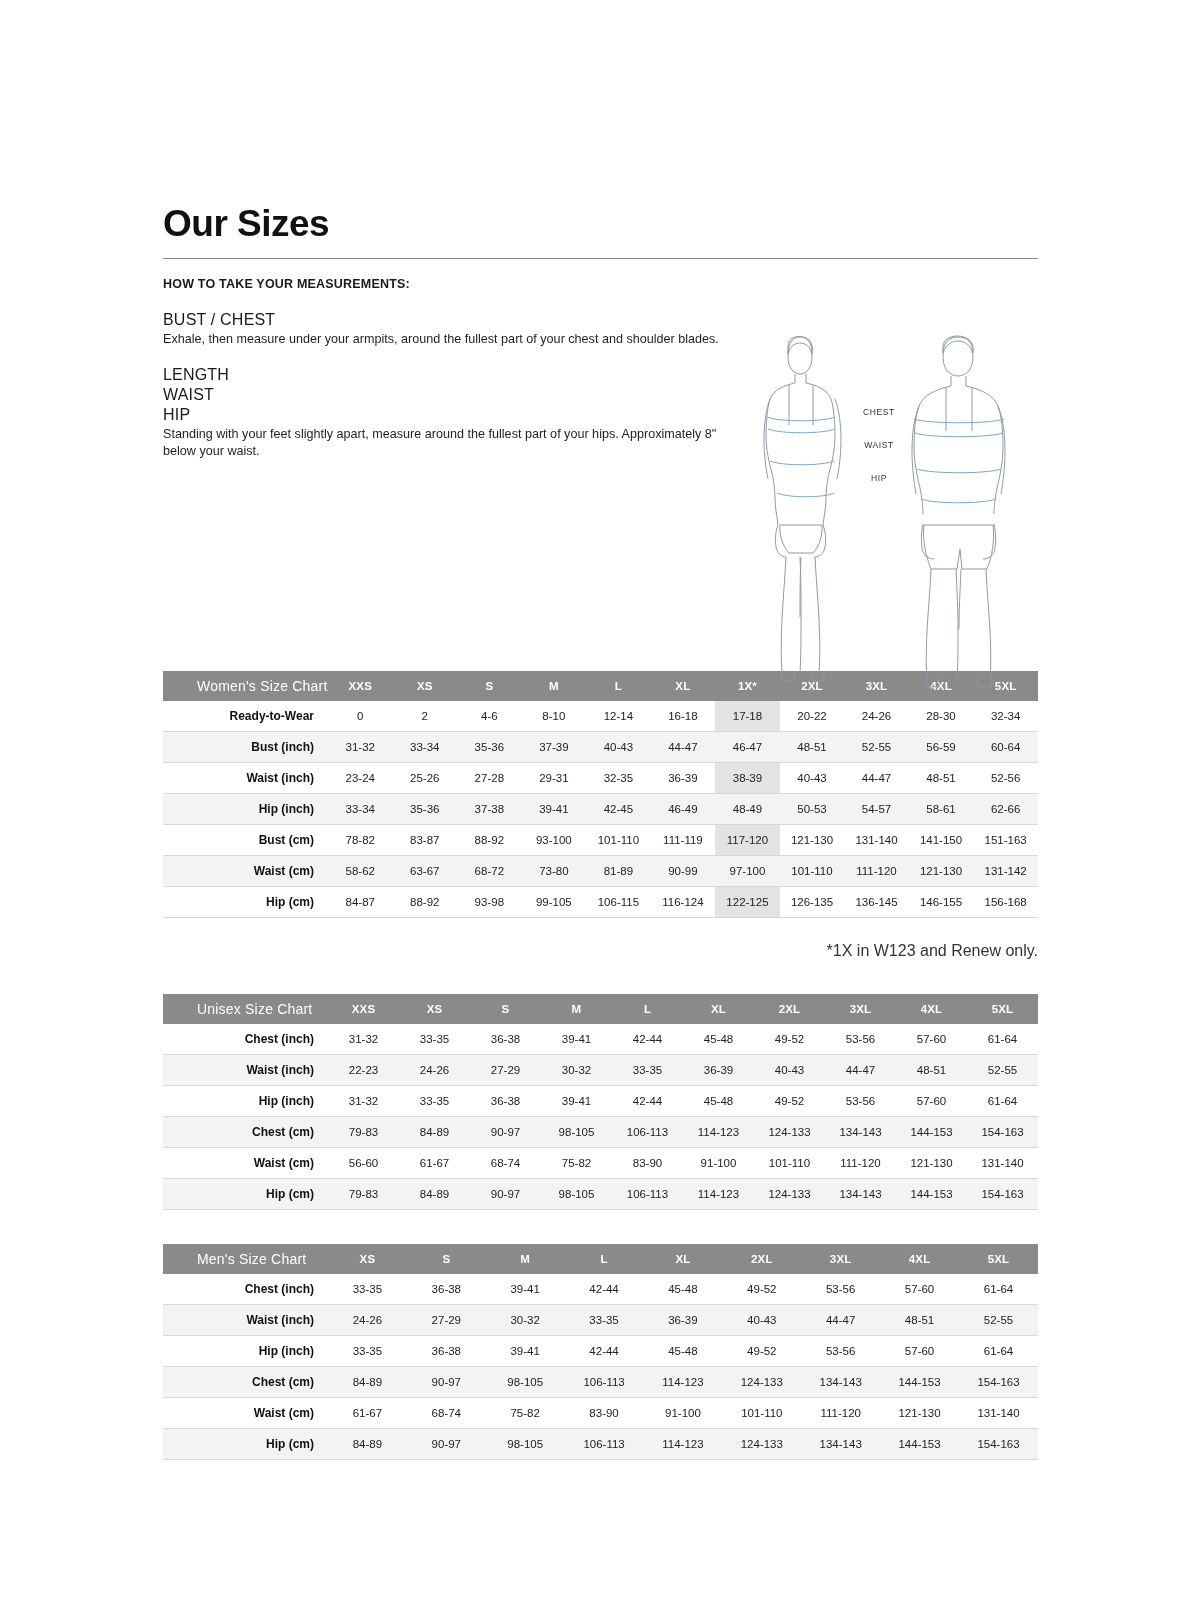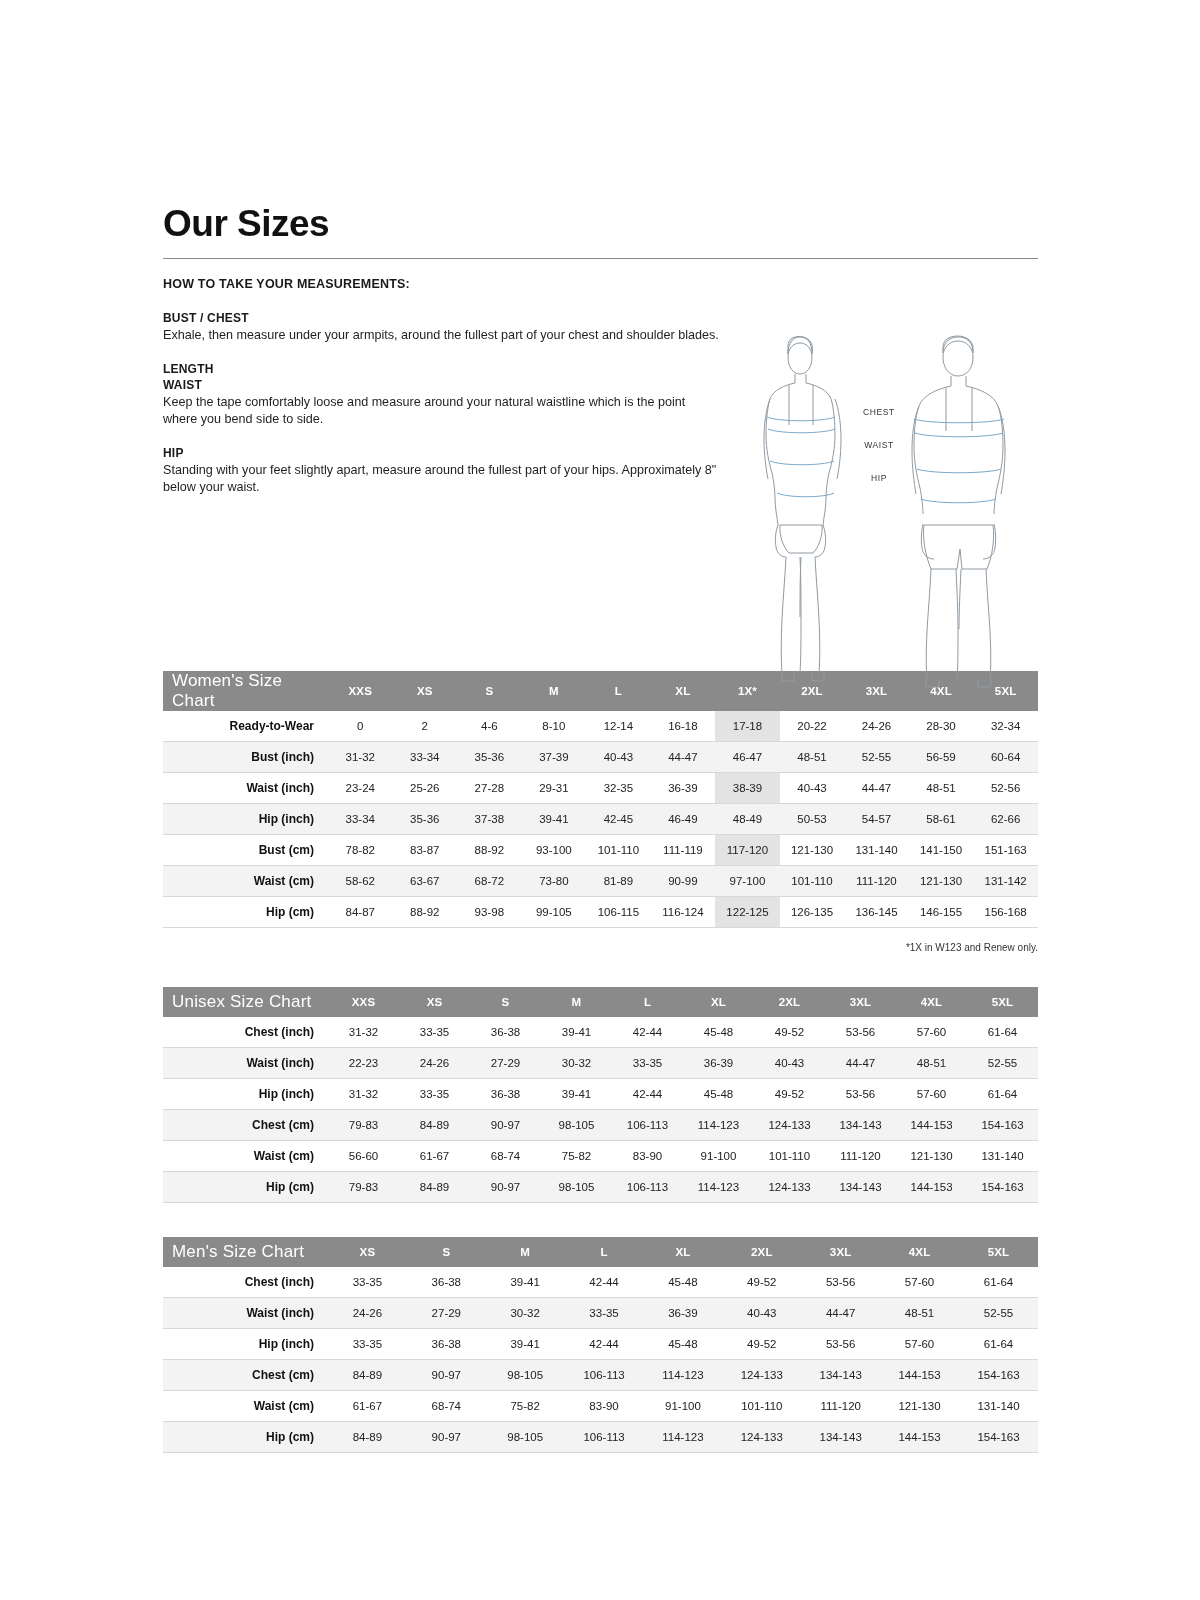--- a/index.html
+++ b/index.html
@@ -52,22 +52,22 @@
   .intro-text {
     width: 560px;
   }
   .howto {
     font-size: 12.5px;
     font-weight: bold;
     letter-spacing: 0.2px;
     margin-bottom: 20px;
   }
   .sec-head {
-    font-size: 12px;
-    font-weight: bold;
+    font-size: 16px;
+    font-weight: normal;
     letter-spacing: 0.2px;
     margin-bottom: 2px;
   }
   .sec-body {
     font-size: 12.6px;
     line-height: 1.35;
     margin-bottom: 18px;
     color: #1f1f1f;
   }
 
@@ -112,45 +112,45 @@
   thead th {
     background: #8a8a8a;
     color: #ffffff;
     font-weight: bold;
     font-size: 11.5px;
     border-bottom: none;
     letter-spacing: 0.2px;
   }
   thead th.first {
     text-align: left;
-    padding-left: 9px;
+    padding-left: 34px;
     font-weight: normal;
-    font-size: 17px;
+    font-size: 14px;
   }
   tbody td.rowhead {
     text-align: right;
     padding-right: 14px;
     font-weight: bold;
     color: #111;
     font-size: 12px;
   }
   tbody tr.alt td {
     background: #f3f3f3;
   }
   td.hl, th.hl {
     background: #e3e3e3;
   }
   thead th.hl {
     background: #8a8a8a;
   }
   .footnote {
     text-align: right;
-    font-size: 10px;
+    font-size: 16px;
     color: #333;
-    margin-top: 14px;
+    margin-top: 24px;
     width: 875px;
   }
   col.c0 { width: 165px; }
 </style>
 </head>
 <body>
 
 <div class="page">
   <div class="content">
 
@@ -160,21 +160,20 @@
     <div class="intro-wrap">
       <div class="intro-text">
         <div class="howto">HOW TO TAKE YOUR MEASUREMENTS:</div>
 
         <div class="sec-head">BUST / CHEST</div>
         <div class="sec-body">Exhale, then measure under your armpits, around the fullest part of your chest and shoulder blades.</div>
 
         <div class="sec-head">LENGTH</div>
 
         <div class="sec-head">WAIST</div>
-        <div class="sec-body">Keep the tape comfortably loose and measure around your natural waistline which is the point where you bend side to side.</div>
 
         <div class="sec-head">HIP</div>
         <div class="sec-body">Standing with your feet slightly apart, measure around the fullest part of your hips. Approximately 8" below your waist.</div>
       </div>
 
       <div class="figures">
         <svg width="282" height="360" viewBox="0 0 282 360">
           <g fill="none" stroke="#8f9aa3" stroke-width="1">
 
             <g>

